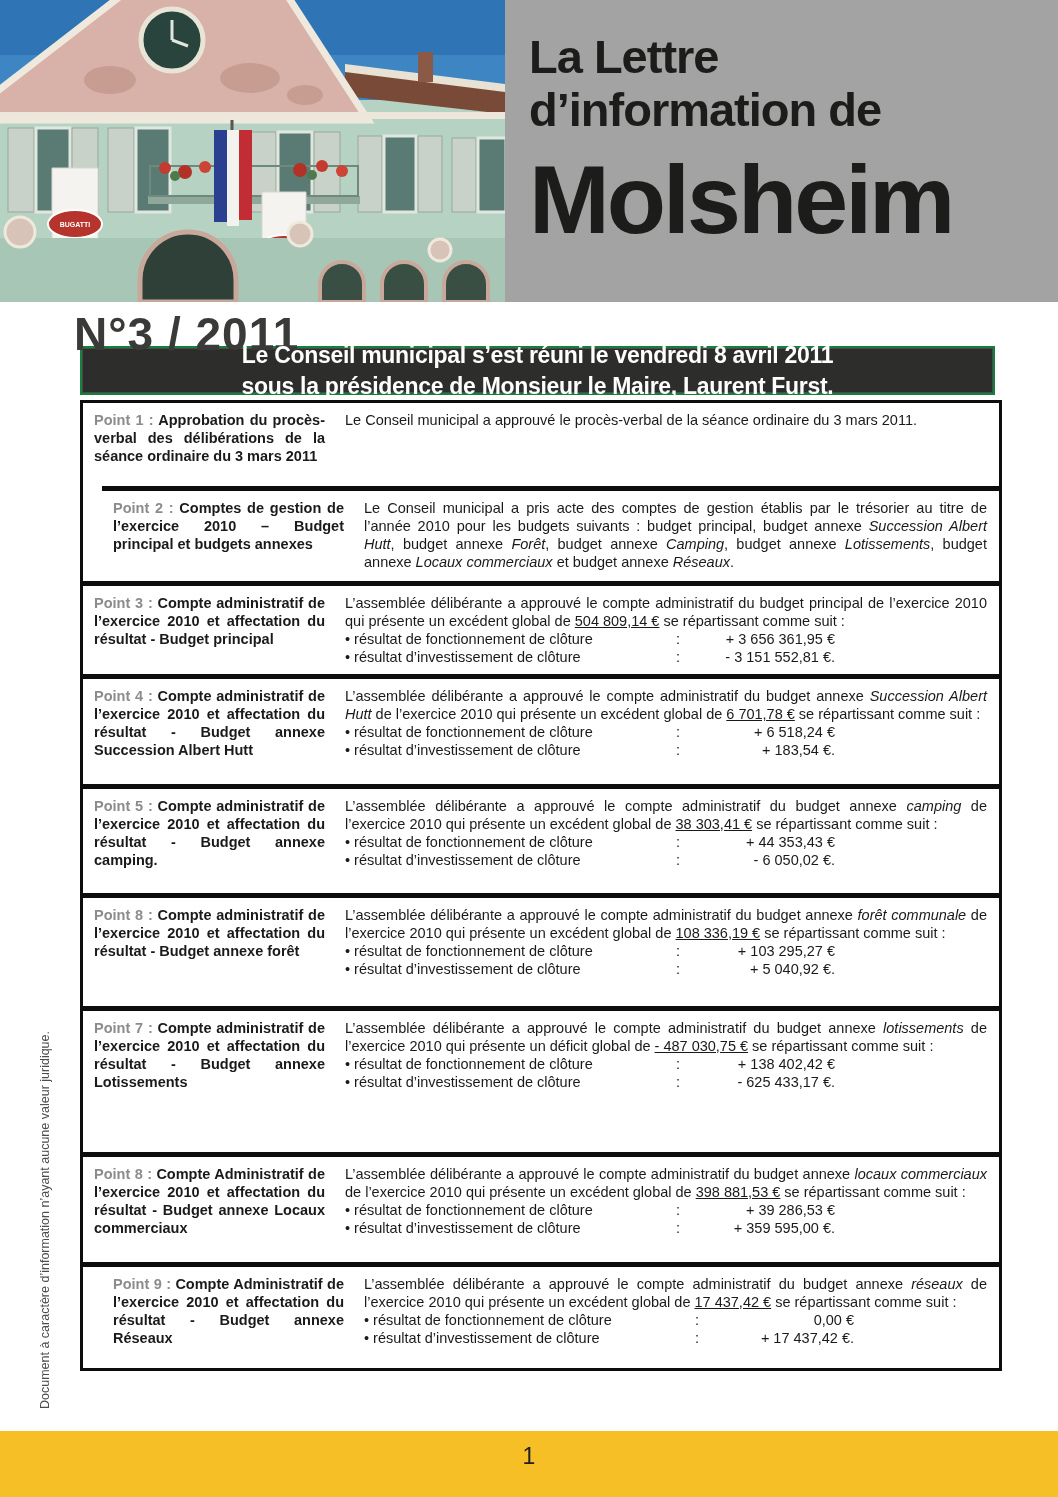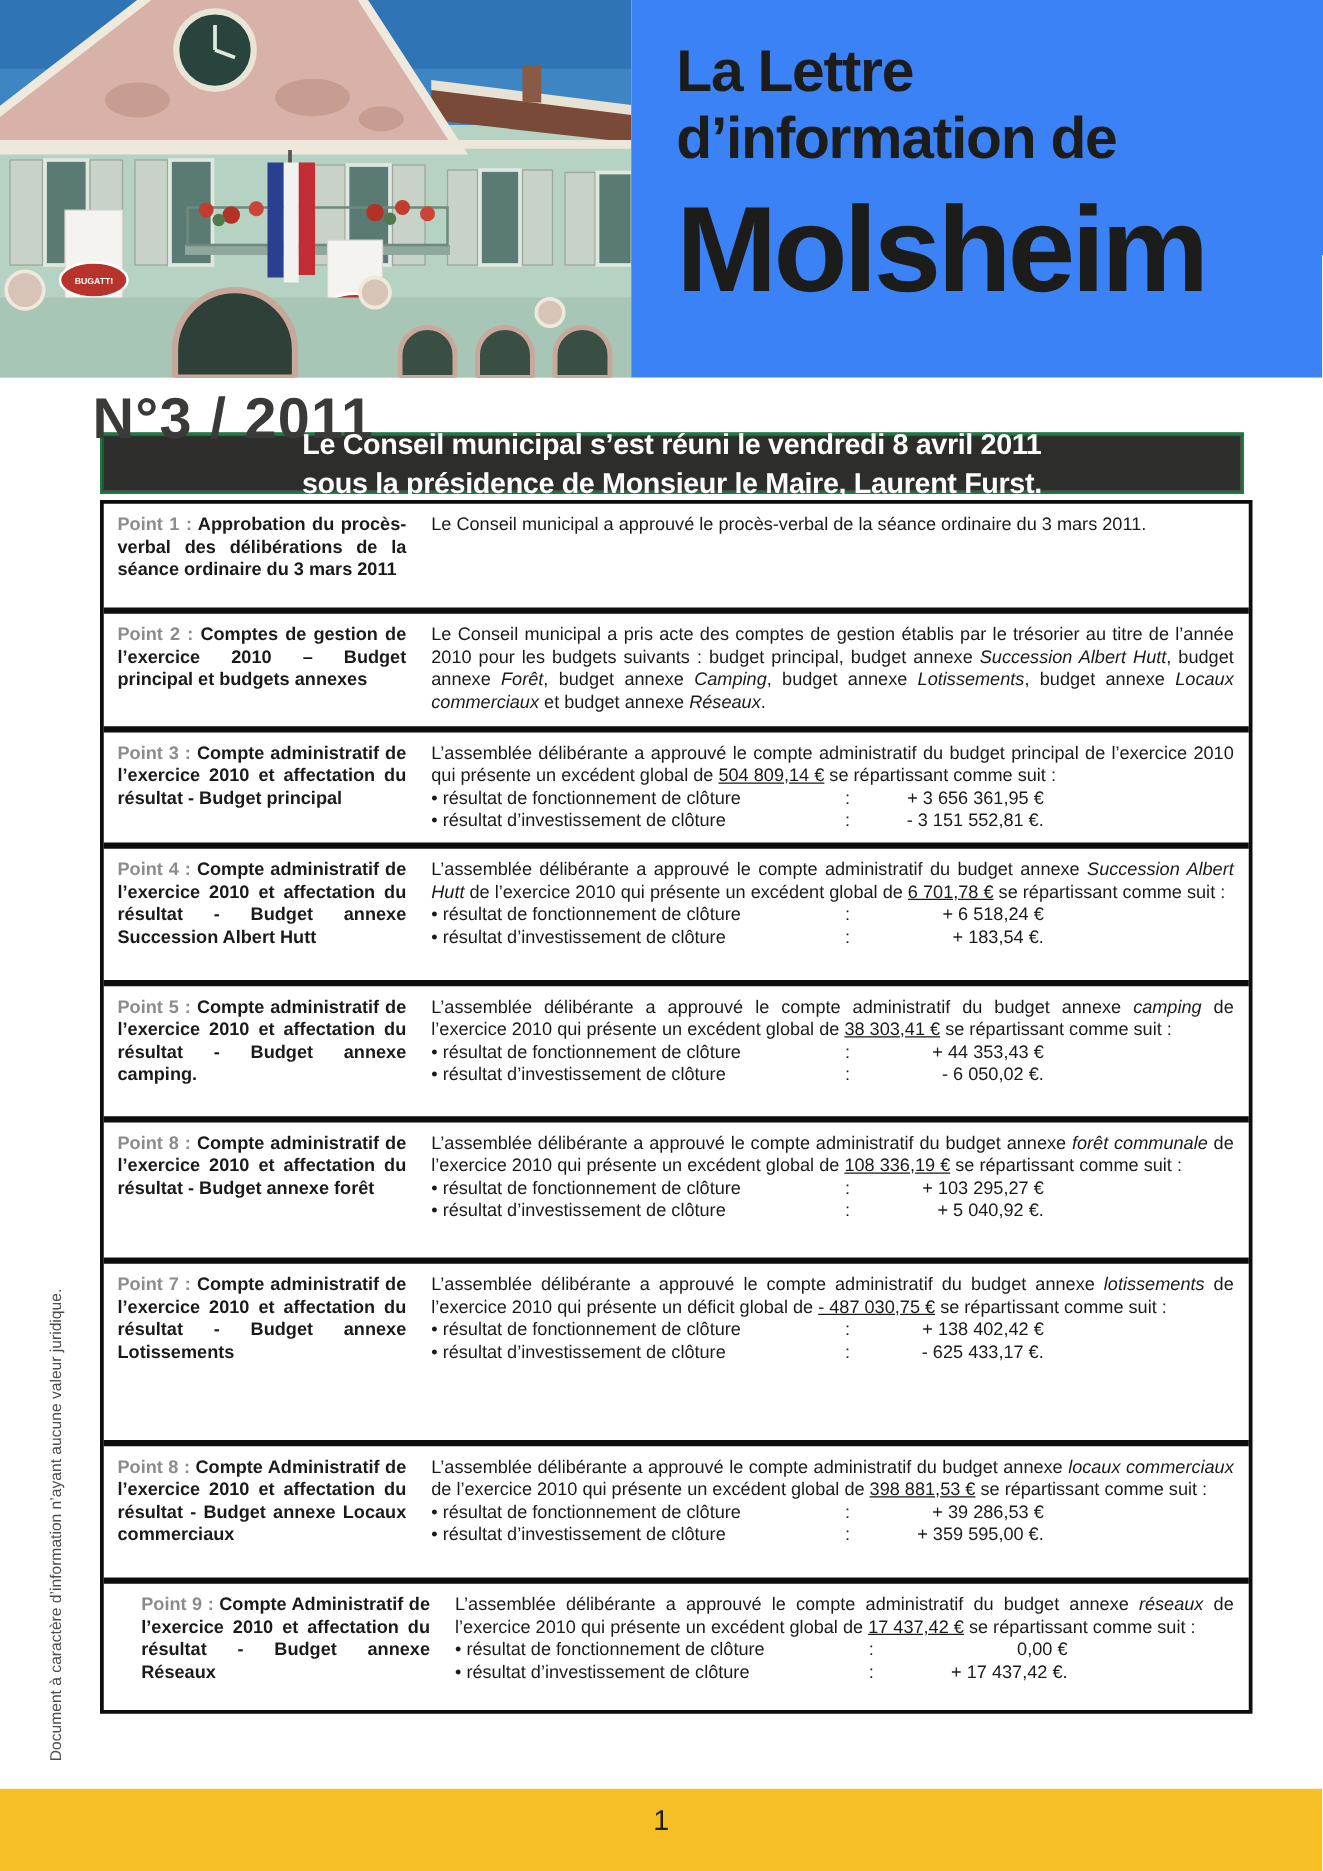--- a/index.html
+++ b/index.html
@@ -3,36 +3,36 @@
 <meta charset="utf-8">
 <style>
   * { margin:0; padding:0; box-sizing:border-box; }
   html,body { background:#ffffff; }
   body { font-family:"Liberation Sans", sans-serif; color:#1a1a1a; }
   .page { position:relative; width:1058px; height:1497px; background:#fff; overflow:hidden; margin:0 auto; }
 
   
   .header { display:flex; height:302px; }
   .photo { width:505px; height:302px; flex:0 0 505px; overflow:hidden; background:#b5d2c2; }
-  .title-panel { flex:1; background:#3b82f6; padding:30px 10px 0 36px; color:#1c1c1a; }
+  .title-panel { flex:1; background:#a3a3a3; padding:30px 10px 0 24px; color:#1c1c1a; }
   .title-line { font-size:47px; font-weight:bold; line-height:53px; letter-spacing:-1px; }
   .title-city { font-size:97px; font-weight:bold; letter-spacing:-3px; margin-top:14px; line-height:100px; }
 
   
   .issue { padding:5px 0 0 74px; font-size:46px; font-weight:bold; color:#3a3a38; letter-spacing:1px; height:44px; }
   .banner { margin:0 0 0 80px; width:915px; height:49px; background:#2d2d2b; border:2px solid #15803d;
             box-shadow:inset 0 0 0 1px #4a4a48; display:flex; flex-direction:column; justify-content:center; }
   .banner div { color:#fff; text-align:center; font-weight:bold; font-size:23px; line-height:31px; letter-spacing:-0.3px; }
 
   
   .points-table { margin:5px 0 0 80px; width:922px; border:3px solid #0d0d0d; background:#fff; }
   .row { display:flex; }
   .row + .row { border-top:5px solid #0d0d0d; }
   .row:nth-child(1){ min-height:83px; }
-  .row:nth-child(2){ min-height:95px; }
+  .row:nth-child(2){ min-height:95px;margin-left:19px; }
   .row:nth-child(3){ min-height:92px; }
   .row:nth-child(4){ min-height:110px; }
   .row:nth-child(5){ min-height:109px; }
   .row:nth-child(6){ min-height:113px; }
   .row:nth-child(7){ min-height:146px; }
   .row:nth-child(8){ min-height:110px; }
   .row:nth-child(9){ min-height:106px;padding-left:19px; }
   .cell-left { flex:0 0 252px; padding:8px 10px 8px 11px; font-size:14.5px; line-height:18px;
                font-weight:bold; text-align:justify; }
   .pt-label { color:#8c8c8c; }

